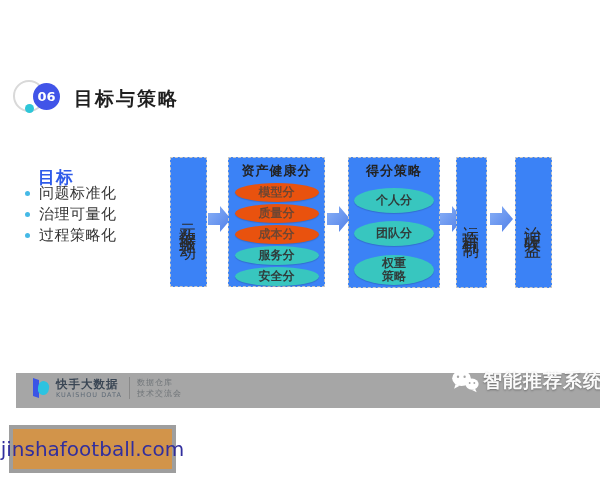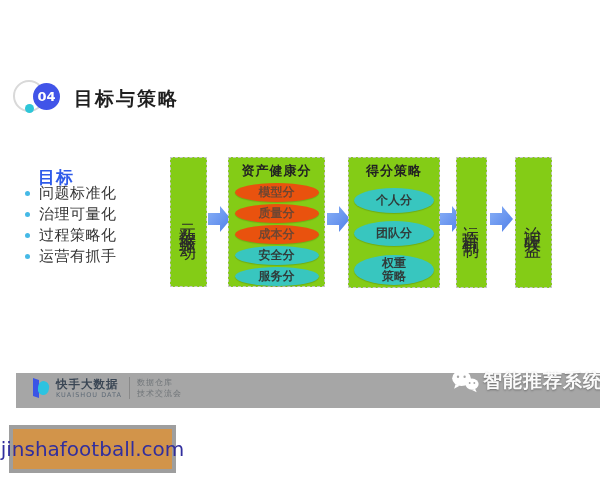--- a/index.html
+++ b/index.html
@@ -51,21 +51,21 @@
     letter-spacing: 0.5px;
   }
   .goal-bullet {
     width: 5px; height: 5px; border-radius: 50%;
     background: #45b9e6; margin-right: 9px; flex: 0 0 auto;
   }
 
   
   .flow-box {
     position: absolute; top: 157px; height: 130px;
-    background: #84cc16;
+    background: #3b82f6;
     border: 1.5px dashed #c6c6c6;
   }
   .vbox {
     display: flex; align-items: center; justify-content: center;
   }
   .vtext {
     writing-mode: vertical-rl; text-orientation: upright;
     font-size: 17px; color: #2a2a2a; font-weight: 500;
     letter-spacing: 5px;
   }
@@ -159,42 +159,38 @@
       <stop offset="1" stop-color="#4f7fe8"></stop>
     </linearGradient>
   </defs>
 </svg>
 
 <div id="slide">
 
   <div class="ring"></div>
   <div class="ring-dot"></div>
   <div class="num-circle">
-    <span>04</span>
+    <span>06</span>
   </div>
   <div class="page-title">目标与策略</div>
 
   <div class="goals-title">目标</div>
   <div class="goal-list">
     <div class="goal-item">
       <span class="goal-bullet"></span>
       <span>问题标准化</span>
     </div>
     <div class="goal-item">
       <span class="goal-bullet"></span>
       <span>治理可量化</span>
     </div>
     <div class="goal-item">
       <span class="goal-bullet"></span>
       <span>过程策略化</span>
     </div>
-    <div class="goal-item">
-      <span class="goal-bullet"></span>
-      <span>运营有抓手</span>
-    </div>
   </div>
 
   <div class="flow-box vbox" id="box-stage1">
     <span class="vtext">元数据驱动</span>
   </div>
 
   <svg class="flow-arrow" id="arrow-1" viewBox="0 0 24 28">
     <polygon points="0,8 12,8 12,1 23,14 12,27 12,20 0,20" fill="url(#arrowGrad)"></polygon>
   </svg>
 
@@ -203,24 +199,24 @@
     <div class="ellipse orange">
       <span>模型分</span>
     </div>
     <div class="ellipse orange">
       <span>质量分</span>
     </div>
     <div class="ellipse orange">
       <span>成本分</span>
     </div>
     <div class="ellipse teal">
+      <span>服务分</span>
+    </div>
+    <div class="ellipse teal">
       <span>安全分</span>
-    </div>
-    <div class="ellipse teal">
-      <span>服务分</span>
     </div>
   </div>
 
   <svg class="flow-arrow" id="arrow-2" viewBox="0 0 24 28">
     <polygon points="0,8 12,8 12,1 23,14 12,27 12,20 0,20" fill="url(#arrowGrad)"></polygon>
   </svg>
 
   <div class="flow-box" id="box-stage3">
     <div class="flow-box-title">得分策略</div>
     <div class="ellipse teal">

